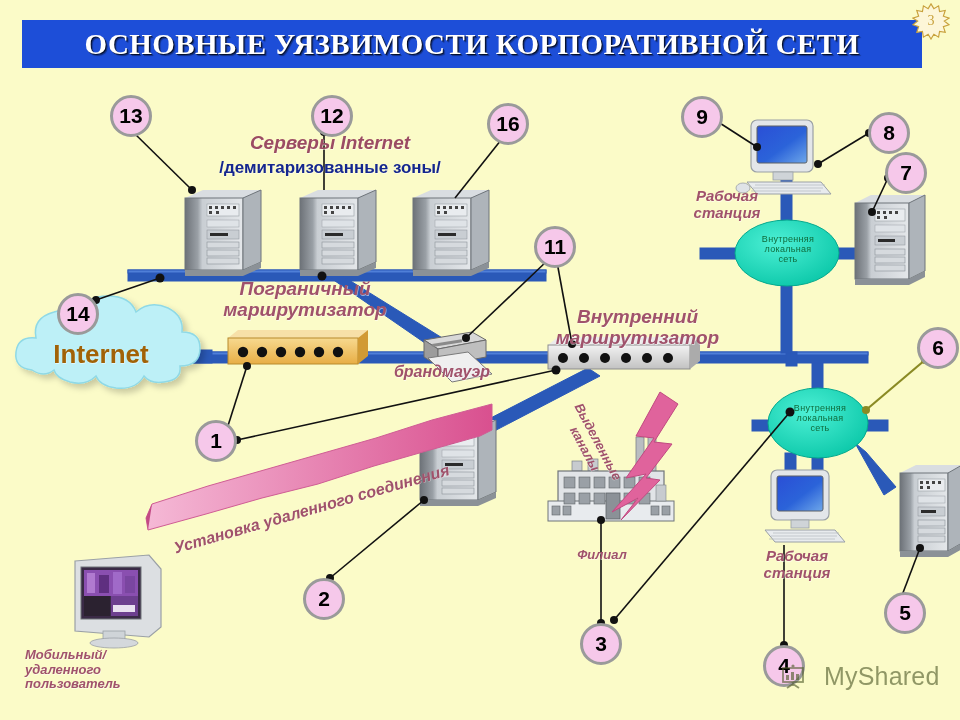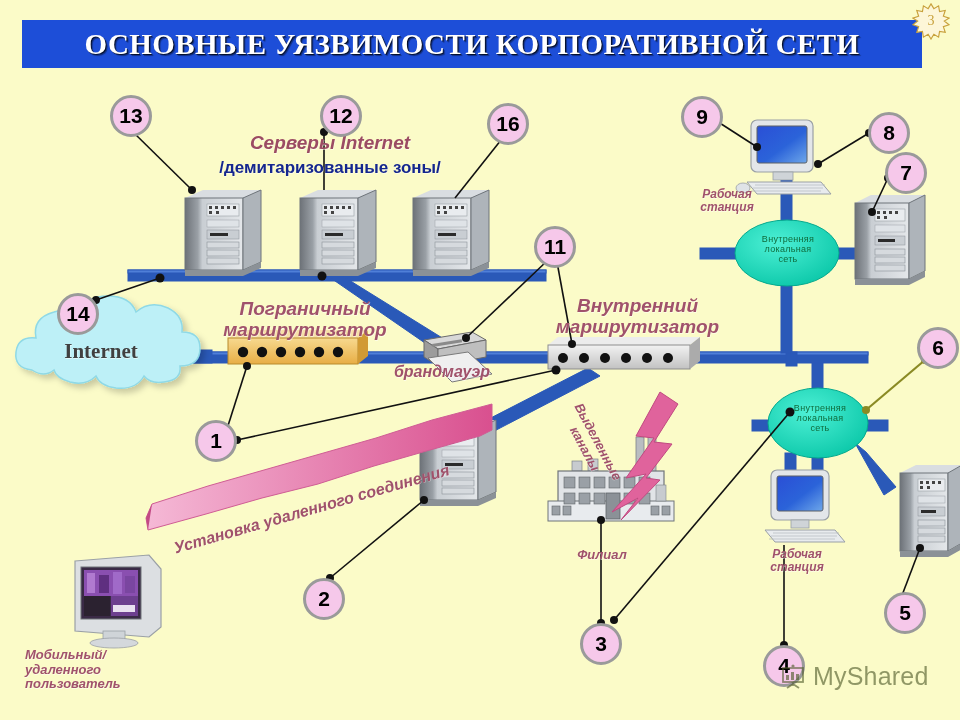--- a/index.html
+++ b/index.html
@@ -46,37 +46,37 @@
     font-style:italic;font-weight:bold;
     color:#a0526b;
     text-align:center;line-height:1.12;
     white-space:pre-line;
     text-shadow:0.5px 0.5px 0 #fff8;
   }
   .lbl.dmz-a{font-size:19px;color:#9b4b63;font-style:italic;}
   .lbl.dmz-b{font-size:17px;color:#14268e;font-style:normal;font-weight:bold;}
   .lbl.router{font-size:19px;}
   .lbl.fw{font-size:16px;}
-  .lbl.small{font-size:12px;}
+  .lbl.small{font-size:15px;}
   .lbl.tiny{font-size:13px;}
   .lbl.branch{font-size:13px;}
   .lbl.netnode{
     font-size:9px;color:#0f6b3c;font-style:normal;font-weight:normal;
     letter-spacing:.3px;text-shadow:none;
   }
   .lbl.inet{
-    font-family:Liberation Serif, serif;
-    font-size:21px;font-style:normal;font-weight:bold;color:#404040;
+    font-family:Liberation Sans, sans-serif;
+    font-size:26px;font-style:normal;font-weight:bold;color:#a16207;
   }
   .lbl.diag{transform-origin:left top;}
 
   
   #watermark{
     position:absolute;left:780px;top:662px;
-    display:flex;align-items:center;gap:7px;
+    display:flex;align-items:center;gap:18px;
     opacity:.62;
   }
   #watermark .wtxt{
     font-family:"Liberation Sans", sans-serif;
     font-size:25px;color:#4f5a2a;letter-spacing:.2px;
   }
   
   #pagebadge{
     position:absolute;right:10px;top:2px;width:38px;height:38px;
     display:flex;align-items:center;justify-content:center;
@@ -523,23 +523,23 @@
   <div id="pagebadge">
     <svg viewBox="0 0 40 40" width="38" height="38">
       <polygon points="20,2 23,7 28,4 29,10 35,9 33,15 39,17 34,20 39,24 33,26 35,32 29,31 28,37 23,34 20,39 17,34 12,37 11,31 5,32 7,26 1,24 6,20 1,17 7,15 5,9 11,10 12,4 17,7" fill="#fdf6d8" stroke="#c8a13c" stroke-width="1.2"></polygon>
     </svg>
     <span style="position:absolute;">3</span>
   </div>
 
   <div class="lbl dmz-a" style="left:205px;top:132px;width:250px;">Серверы Internet</div>
   <div class="lbl dmz-b" style="left:190px;top:158px;width:280px;">/демитаризованные зоны/</div>
 
-  <div class="lbl router" style="left:200px;top:298px;width:210px;">Пограничный
+  <div class="lbl router" style="left:200px;top:278px;width:210px;">Пограничный
 маршрутизатор</div>
-  <div class="lbl router" style="left:530px;top:295px;width:215px;font-style:italic;">Внутренний
+  <div class="lbl router" style="left:530px;top:306px;width:215px;font-style:italic;">Внутренний
 маршрутизатор</div>
   <div class="lbl fw" style="left:362px;top:363px;width:160px;">брандмауэр</div>
 
   <div class="lbl inet" style="left:36px;top:340px;width:130px;">Internet</div>
 
   <div class="lbl small" style="left:672px;top:188px;width:110px;">Рабочая
 станция</div>
   <div class="lbl small" style="left:742px;top:548px;width:110px;">Рабочая
 станция</div>
 
@@ -563,21 +563,21 @@
   <div class="badge" style="left:303px;top:578px;">2</div>
   <div class="badge" style="left:580px;top:623px;">3</div>
   <div class="badge" style="left:763px;top:645px;">4</div>
   <div class="badge" style="left:884px;top:592px;">5</div>
   <div class="badge" style="left:917px;top:327px;">6</div>
   <div class="badge" style="left:885px;top:152px;">7</div>
   <div class="badge" style="left:868px;top:112px;">8</div>
   <div class="badge" style="left:681px;top:96px;">9</div>
   <div class="badge" style="left:487px;top:103px;">16</div>
   <div class="badge" style="left:534px;top:226px;">11</div>
-  <div class="badge" style="left:320px;top:95px;text-align:center;">12</div>
+  <div class="badge" style="left:311px;top:95px;text-align:center;">12</div>
   <div class="badge" style="left:110px;top:95px;">13</div>
   <div class="badge" style="left:57px;top:293px;">14</div>
 
   <div id="watermark">
     <svg width="26" height="26" viewBox="0 0 26 26">
       <rect x="3" y="4" width="20" height="14" fill="none" stroke="#4f5a2a" stroke-width="1.8"></rect>
       <rect x="6" y="11" width="3" height="5" fill="#4f5a2a"></rect>
       <rect x="11" y="8" width="3" height="8" fill="#4f5a2a"></rect>
       <rect x="16" y="10" width="3" height="6" fill="#4f5a2a"></rect>
       <line x1="13" y1="18" x2="13" y2="22" stroke="#4f5a2a" stroke-width="1.8"></line>

